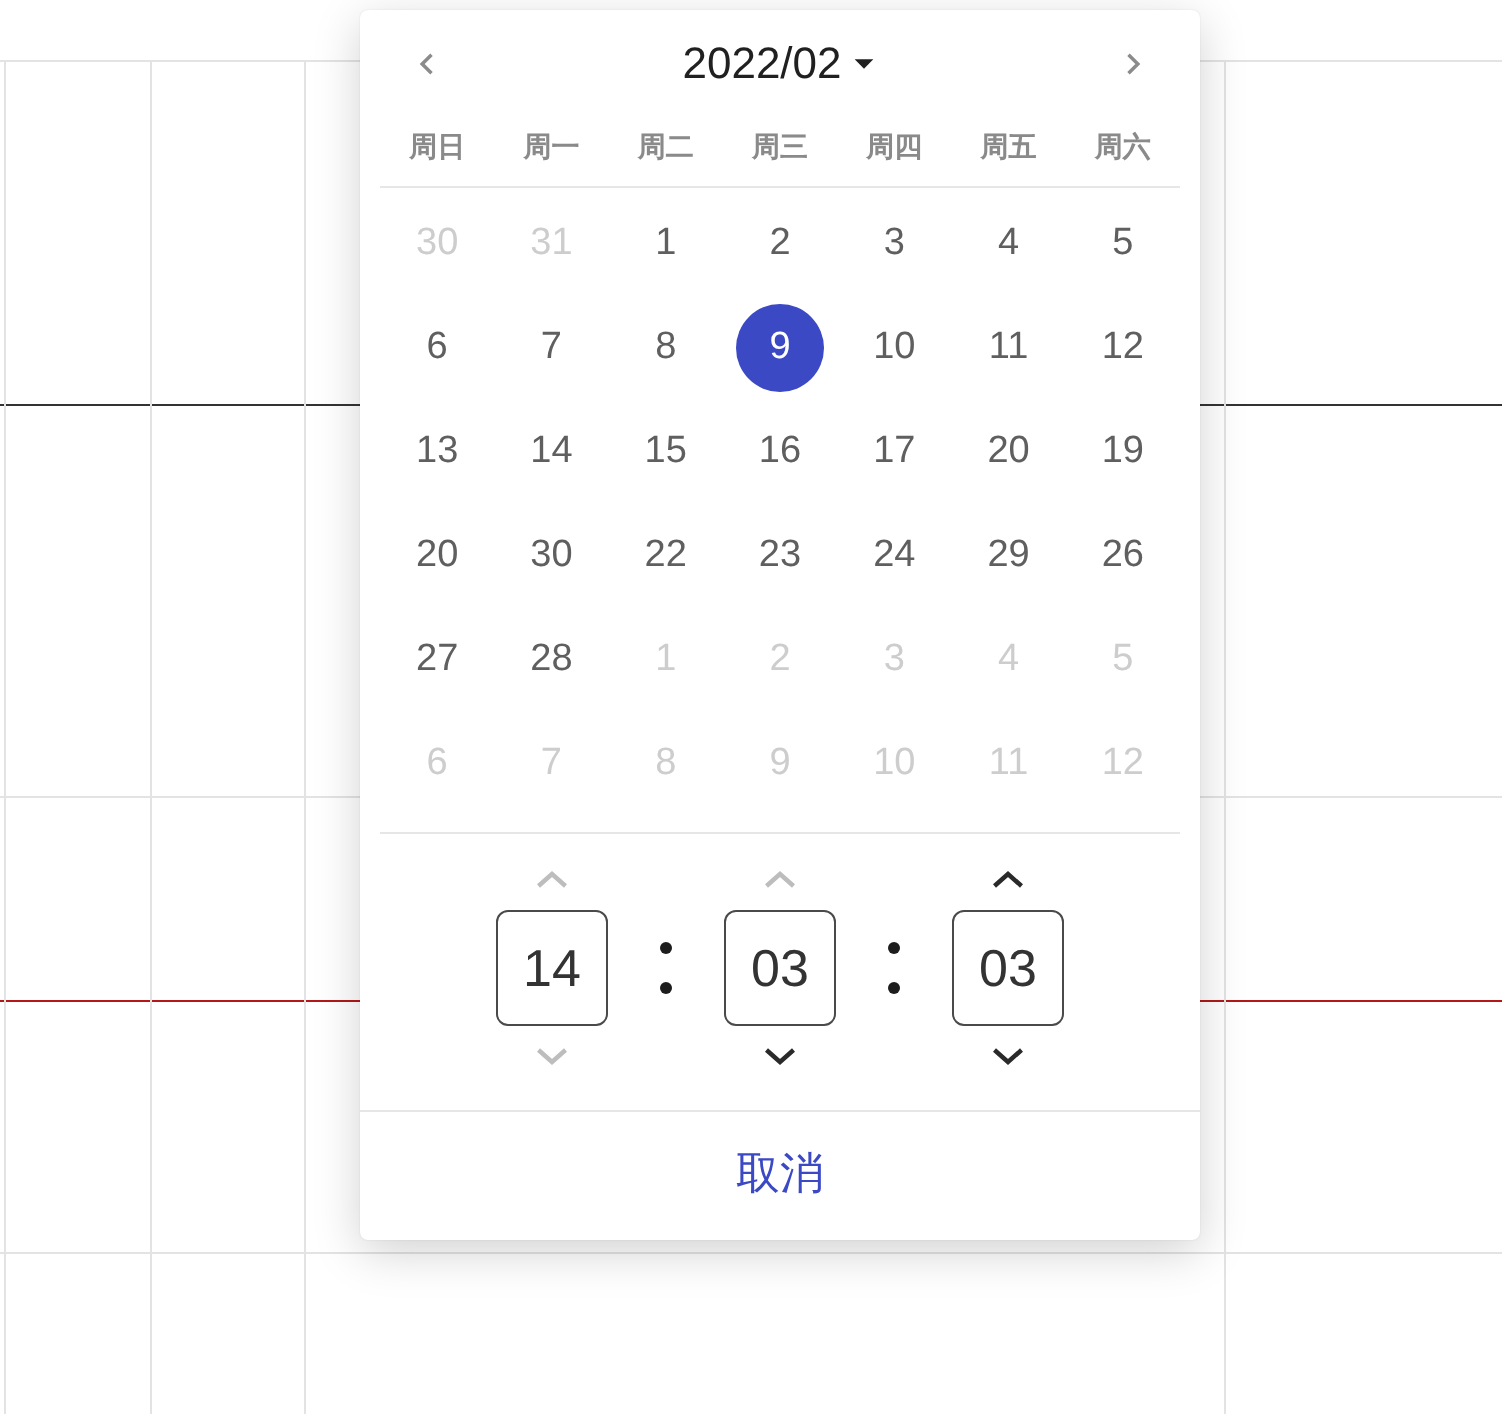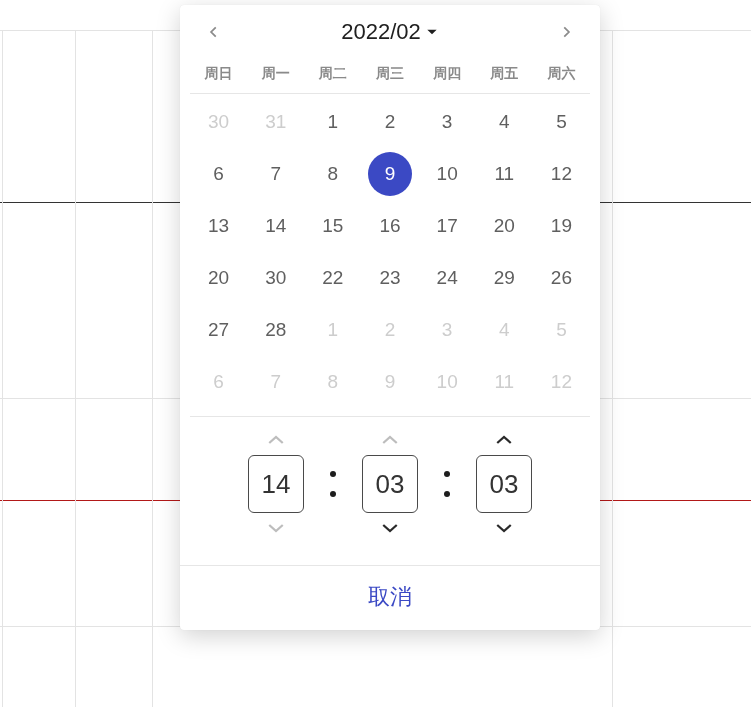--- a/index.html
+++ b/index.html
@@ -166,21 +166,21 @@
       line-height: 0;
     }
     .colon .dot-colon {
       width: 6px; height: 6px;
       background: #1d1d1d;
       border-radius: 50%;
     }
     .button-row {
       display: flex;
       border-top: 1px solid #e6e6e6;
-      margin-top: 18px;
+      margin-top: 8px;
     }
     .btn {
       flex: 1;
       text-align: center;
       padding: 16px 0 18px 0;
       font-size: 22px;
       color: #3b49c4;
       cursor: pointer;
     }
   </style>

